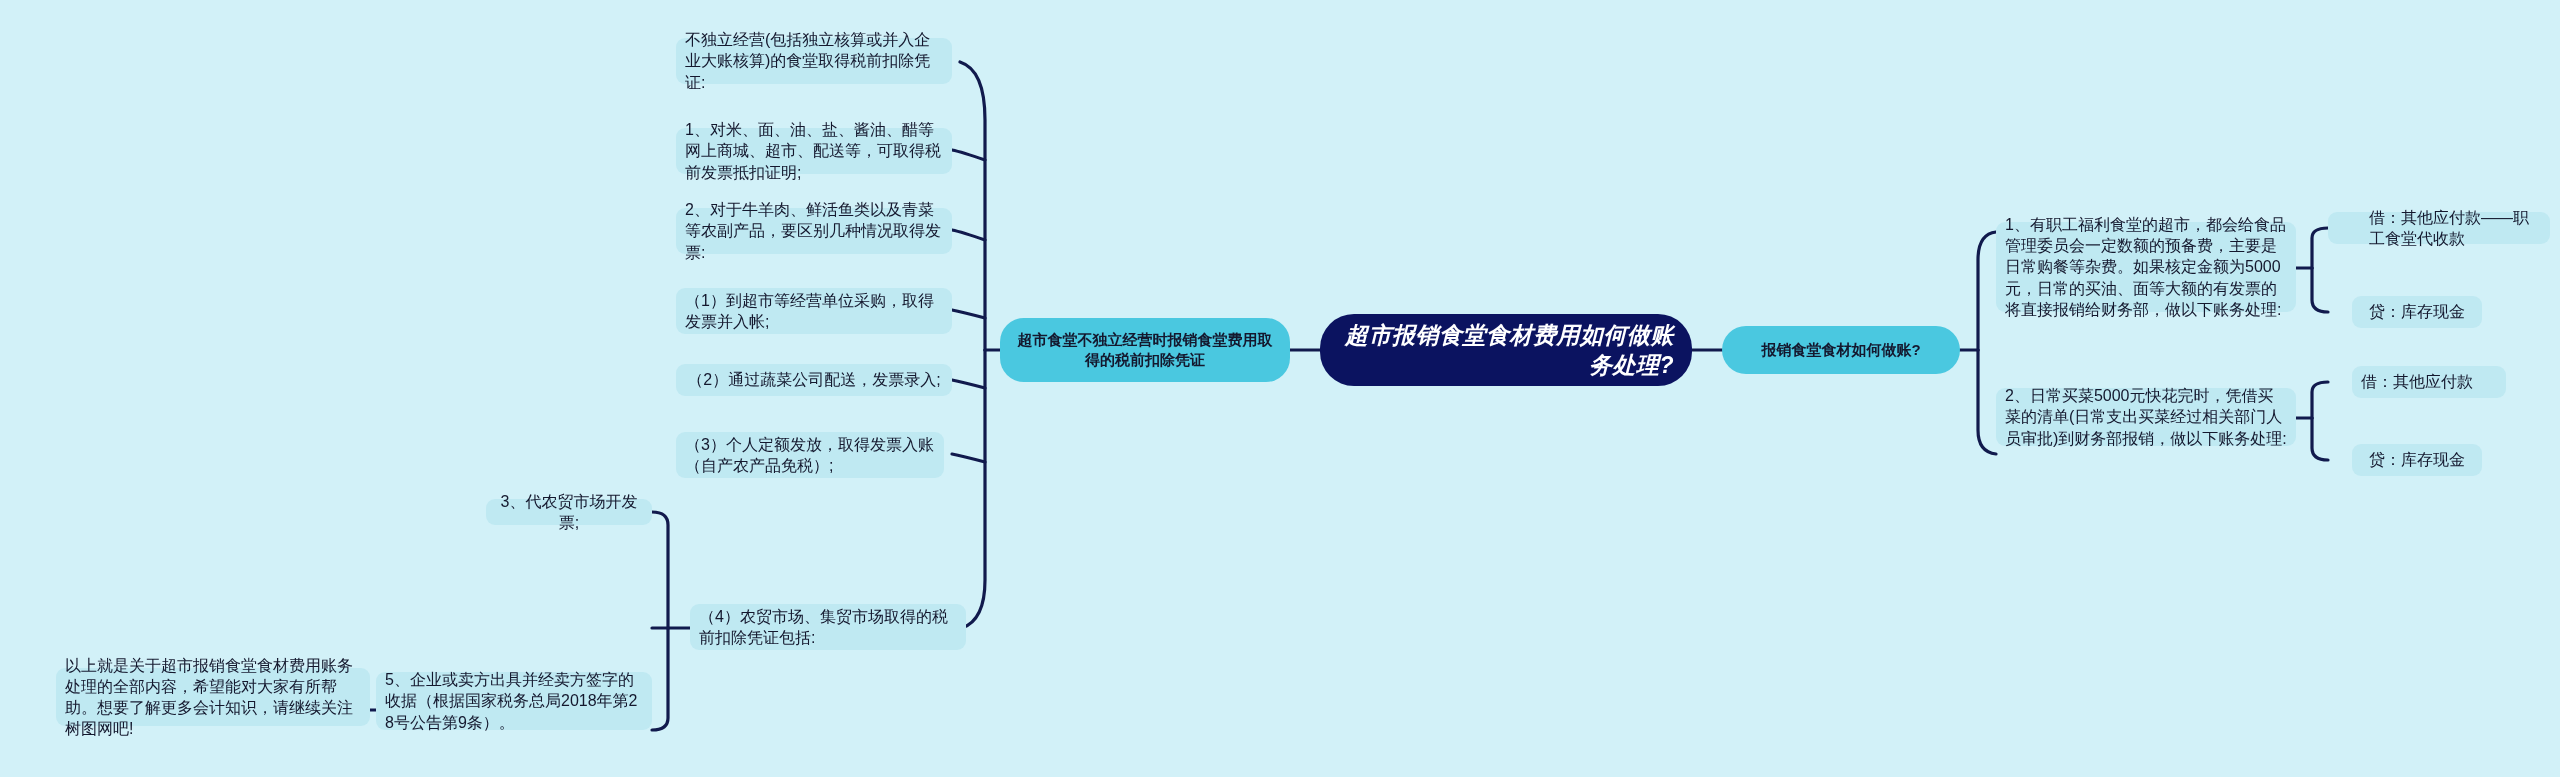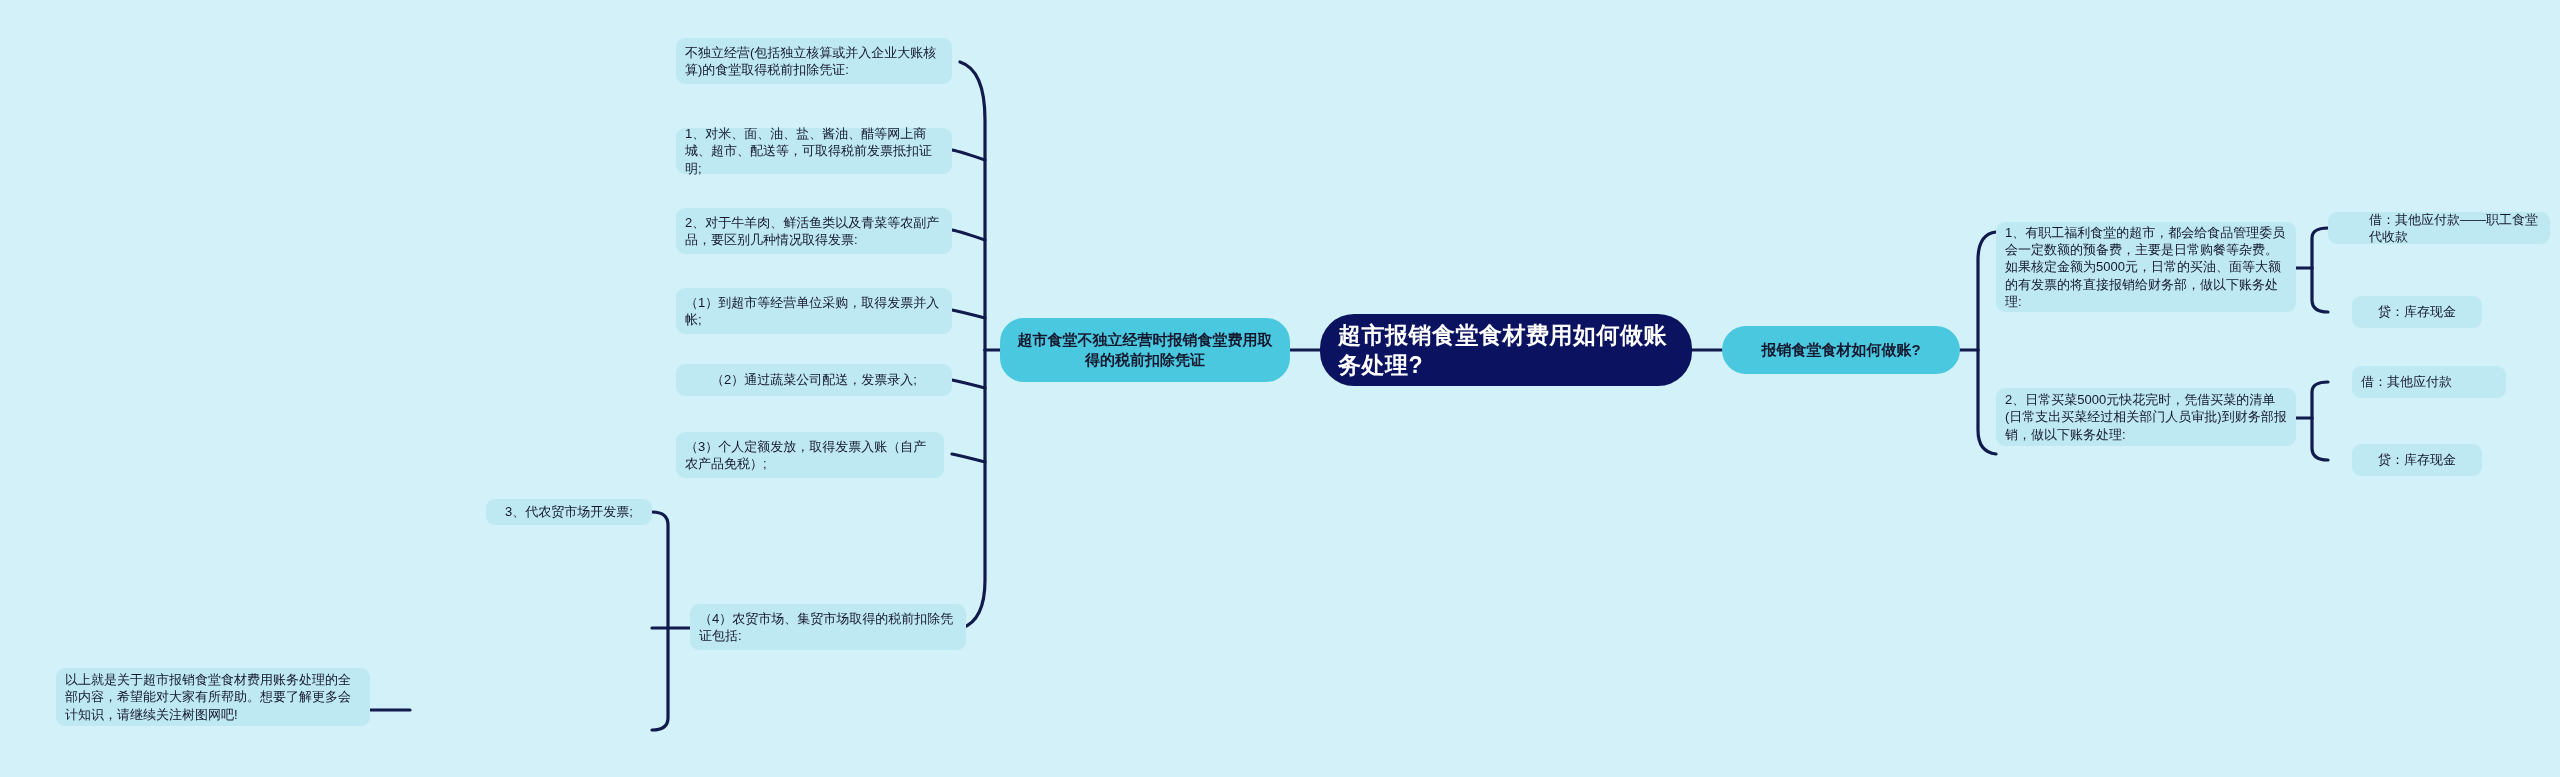--- a/index.html
+++ b/index.html
@@ -40,46 +40,47 @@
     word-break: break-all;
   }
 
   
   .node.root {
     background: #0b1360;
     color: #ffffff;
     border-radius: 34px;
     font-size: 23px;
     font-weight: bold;
-    text-align: left;
+    text-align: right;
     display: flex;
     align-items: center;
     justify-content: center;
     padding: 10px 18px;
     letter-spacing: 0.5px;
+    font-style: italic;
   }
 
   
   .node.lvl1 {
     background: #4ac8e0;
     border-radius: 24px;
     font-size: 15px;
     font-weight: bold;
     text-align: center;
     display: flex;
     align-items: center;
     justify-content: center;
     padding: 8px 16px;
   }
 
   
   .node.leaf {
     background: #bfe9f2;
     border-radius: 9px;
-    font-size: 13px;
+    font-size: 16px;
     padding: 7px 9px;
     display: flex;
     align-items: center;
   }
   .node.leaf.center { justify-content: center; text-align: center; }
   .node.leaf span { display: block; width: 100%; }
 </style>
 </head>
 <body>
 
@@ -155,20 +156,23 @@
 
   <div class="node leaf" style="left:690px; top:604px; width:276px; height:46px;">
     <span>（4）农贸市场、集贸市场取得的税前扣除凭证包括:</span>
   </div>
 
   <div class="node leaf center" style="left:486px; top:499px; width:166px; height:26px;">
     <span>3、代农贸市场开发票;</span>
   </div>
 
 
+  <div class="node leaf" style="left:376px; top:672px; width:276px; height:58px;">
+    <span>5、企业或卖方出具并经卖方签字的收据（根据国家税务总局2018年第28号公告第9条）。</span>
+  </div>
 
   <div class="node leaf" style="left:56px; top:668px; width:314px; height:58px;">
     <span>以上就是关于超市报销食堂食材费用账务处理的全部内容，希望能对大家有所帮助。想要了解更多会计知识，请继续关注树图网吧!</span>
   </div>
 
   <div class="node leaf" style="left:1996px; top:222px; width:300px; height:90px;">
     <span>1、有职工福利食堂的超市，都会给食品管理委员会一定数额的预备费，主要是日常购餐等杂费。如果核定金额为5000元，日常的买油、面等大额的有发票的将直接报销给财务部，做以下账务处理:</span>
   </div>
 
   <div class="node leaf" style="left:2328px; top:212px; width:222px; height:32px;padding-left:41px;">

